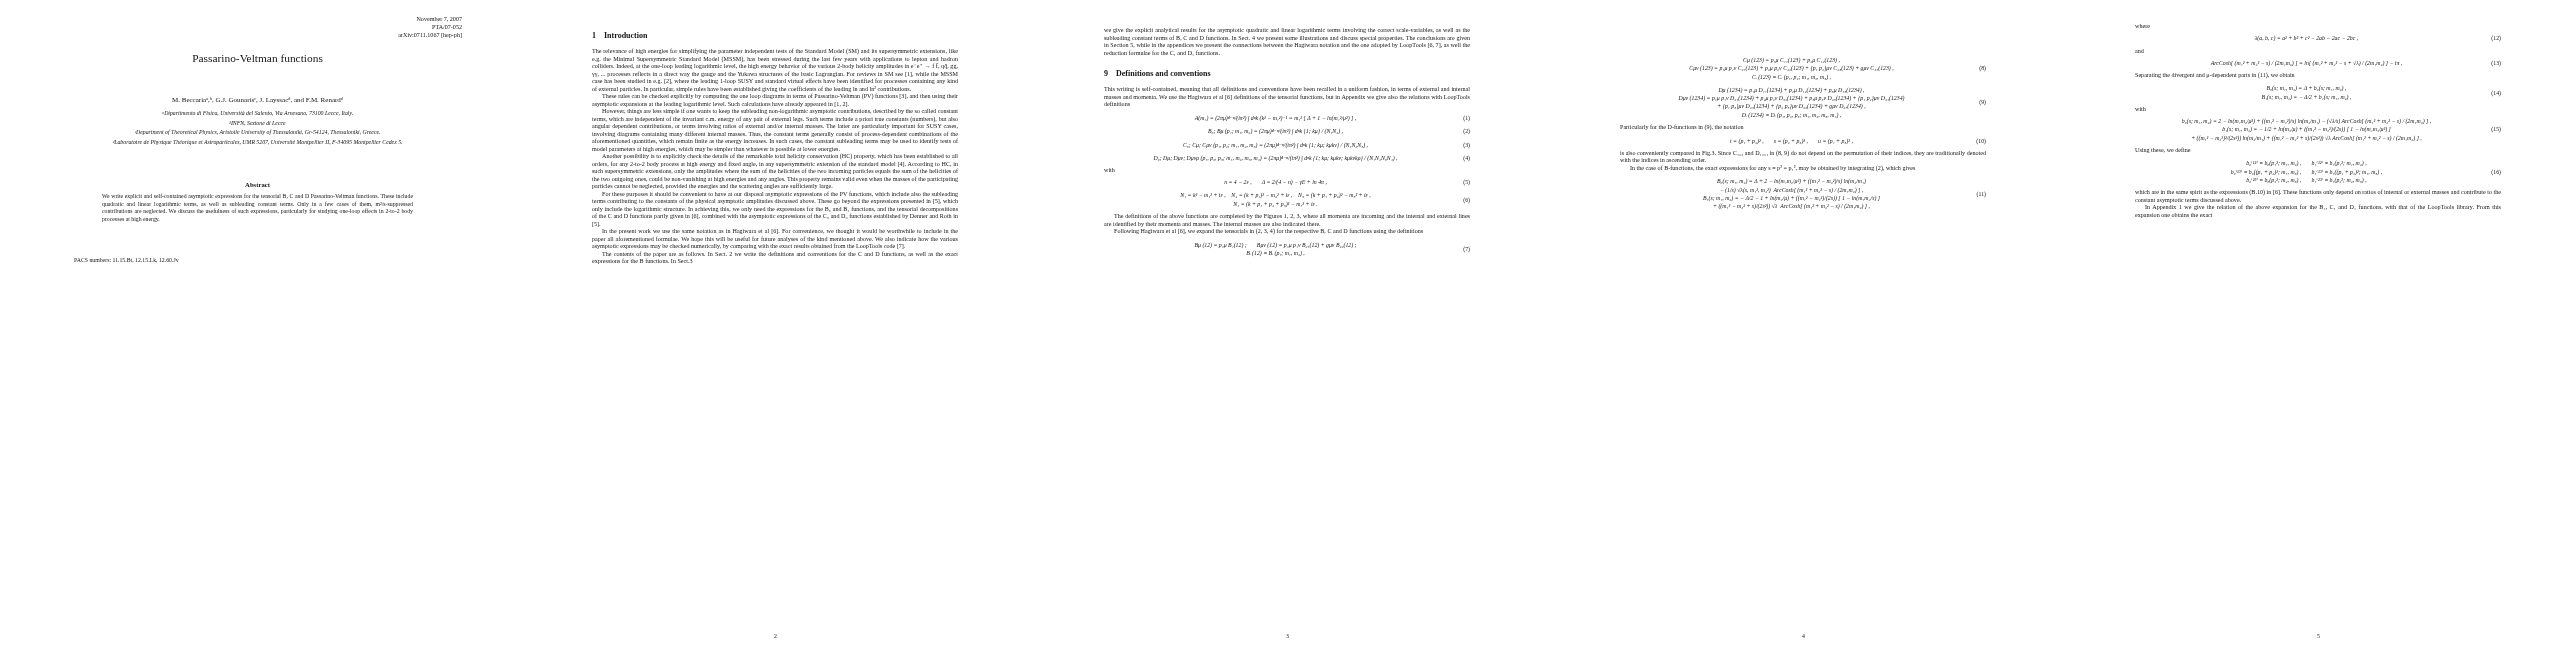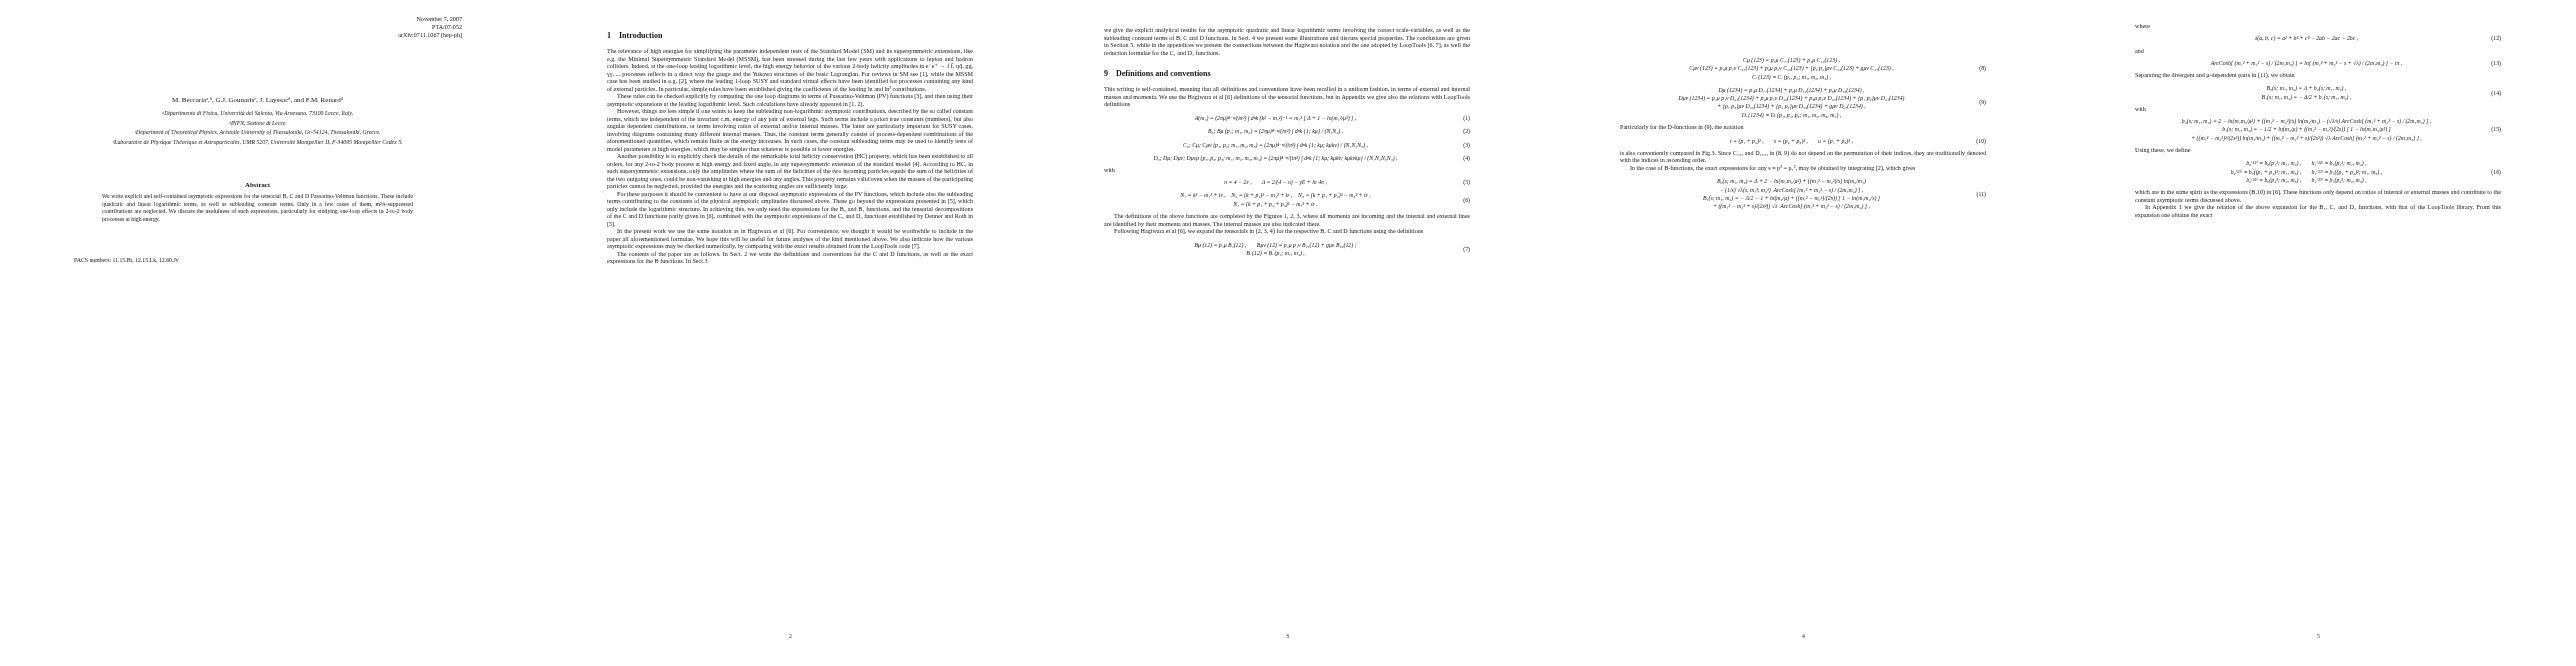--- a/index.html
+++ b/index.html
@@ -48,34 +48,35 @@
 
   <div class="arxiv-strip">arXiv:0711.1067v2  [hep-ph]  7 May 2008</div>
 
   <section class="page" style="left:0">
     <div class="p1-header">
       <div>November 7, 2007</div>
       <div>PTA/07-052</div>
       <div>arXiv:0711.1067 [hep-ph]</div>
     </div>
     <h1 class="title">
+      <span class="tl">Passarino-Veltman functions</span>
     </h1>
     <div class="authors">M. Beccariaᵃ,ᵇ, G.J. Gounarisᶜ, J. Layssacᵈ, and F.M. Renardᵈ</div>
     <div class="affils">
       <div class="affil">ᵃDipartimento di Fisica, Università del Salento, Via Arnesano, 73100 Lecce, Italy.</div>
       <div class="affil">ᵇINFN, Sezione di Lecce</div>
       <div class="affil">ᶜDepartment of Theoretical Physics, Aristotle University of Thessaloniki, Gr-54124, Thessaloniki, Greece.</div>
       <div class="affil">ᵈLaboratoire de Physique Théorique et Astroparticules, UMR 5207, Université Montpellier II, F-34095 Montpellier Cedex 5.</div>
     </div>
     <div class="abs-head">Abstract</div>
     <p class="abs-text">We write explicit and self-contained asymptotic expressions for the tensorial B, C and D Passarino-Veltman functions. These include quadratic and linear logarithmic terms, as well as subleading constant terms. Only in a few cases of them, m²/s-suppressed contributions are neglected. We discuss the usefulness of such expressions, particularly for studying one-loop effects in 2-to-2 body processes at high energy.</p>
     <div class="pacs">PACS numbers: 11.15.Bt, 12.15.Lk, 12.60.Jv</div>
   </section>
 
-  <section class="page" style="left:533px">
+  <section class="page" style="left:518px">
     <div class="content" style="top:29px">
       <h2 class="sec">1    Introduction</h2>
       <p class="para noind">The relevance of high energies for simplifying the parameter independent tests of the Standard Model (SM) and its supersymmetric extensions, like e.g. the Minimal Supersymmetric Standard Model (MSSM), has been stressed during the last few years with applications to lepton and hadron colliders. Indeed, at the one-loop leading logarithmic level, the high energy behavior of the various 2-body helicity amplitudes in e⁻e⁺ → f f̄, qq̄, gg, γγ, ... processes reflects in a direct way the gauge and the Yukawa structures of the basic Lagrangian. For reviews in SM see [1], while the MSSM case has been studied in e.g. [2], where the leading 1-loop SUSY and standard virtual effects have been identified for processes containing any kind of external particles. In particular, simple rules have been established giving the coefficients of the leading ln and ln² contributions.</p>
       <p class="para">These rules can be checked explicitly by computing the one loop diagrams in terms of Passarino-Veltman (PV) functions [3], and then using their asymptotic expansions at the leading logarithmic level. Such calculations have already appeared in [1, 2].</p>
       <p class="para">However, things are less simple if one wants to keep the subleading non-logarithmic asymptotic contributions, described by the so called constant terms, which are independent of the invariant c.m. energy of any pair of external legs. Such terms include a priori true constants (numbers), but also angular dependent contributions, or terms involving ratios of external and/or internal masses. The latter are particularly important for SUSY cases, involving diagrams containing many different internal masses. Thus, the constant terms generally consist of process-dependent combinations of the aforementioned quantities, which remain finite as the energy increases. In such cases, the constant subleading terms may be used to identify tests of model parameters at high energies, which may be simpler than whatever is possible at lower energies.</p>
       <p class="para">Another possibility is to explicitly check the details of the remarkable total helicity conservation (HC) property, which has been established to all orders, for any 2-to-2 body process at high energy and fixed angle, in any supersymmetric extension of the standard model [4]. According to HC, in such supersymmetric extensions, only the amplitudes where the sum of the helicities of the two incoming particles equals the sum of the helicities of the two outgoing ones, could be non-vanishing at high energies and any angles. This property remains valid even when the masses of the participating particles cannot be neglected, provided the energies and the scattering angles are sufficiently large.</p>
       <p class="para">For these purposes it should be convenient to have at our disposal asymptotic expressions of the PV functions, which include also the subleading terms contributing to the constants of the physical asymptotic amplitudes discussed above. These go beyond the expressions presented in [5], which only include the logarithmic structure. In achieving this, we only need the expressions for the B₀ and B₁ functions, and the tensorial decompositions of the C and D functions partly given in [6], combined with the asymptotic expressions of the C₀ and D₀ functions established by Denner and Roth in [5].</p>
       <p class="para">In the present work we use the same notation as in Hagiwara et al [6]. For convenience, we thought it would be worthwhile to include in the paper all aforementioned formulae. We hope this will be useful for future analyses of the kind mentioned above. We also indicate how the various asymptotic expressions may be checked numerically, by comparing with the exact results obtained from the LoopTools code [7].</p>
       <p class="para">The contents of the paper are as follows. In Sect. 2 we write the definitions and conventions for the C and D functions, as well as the exact expressions for the B functions. In Sect.3</p>
     </div>

